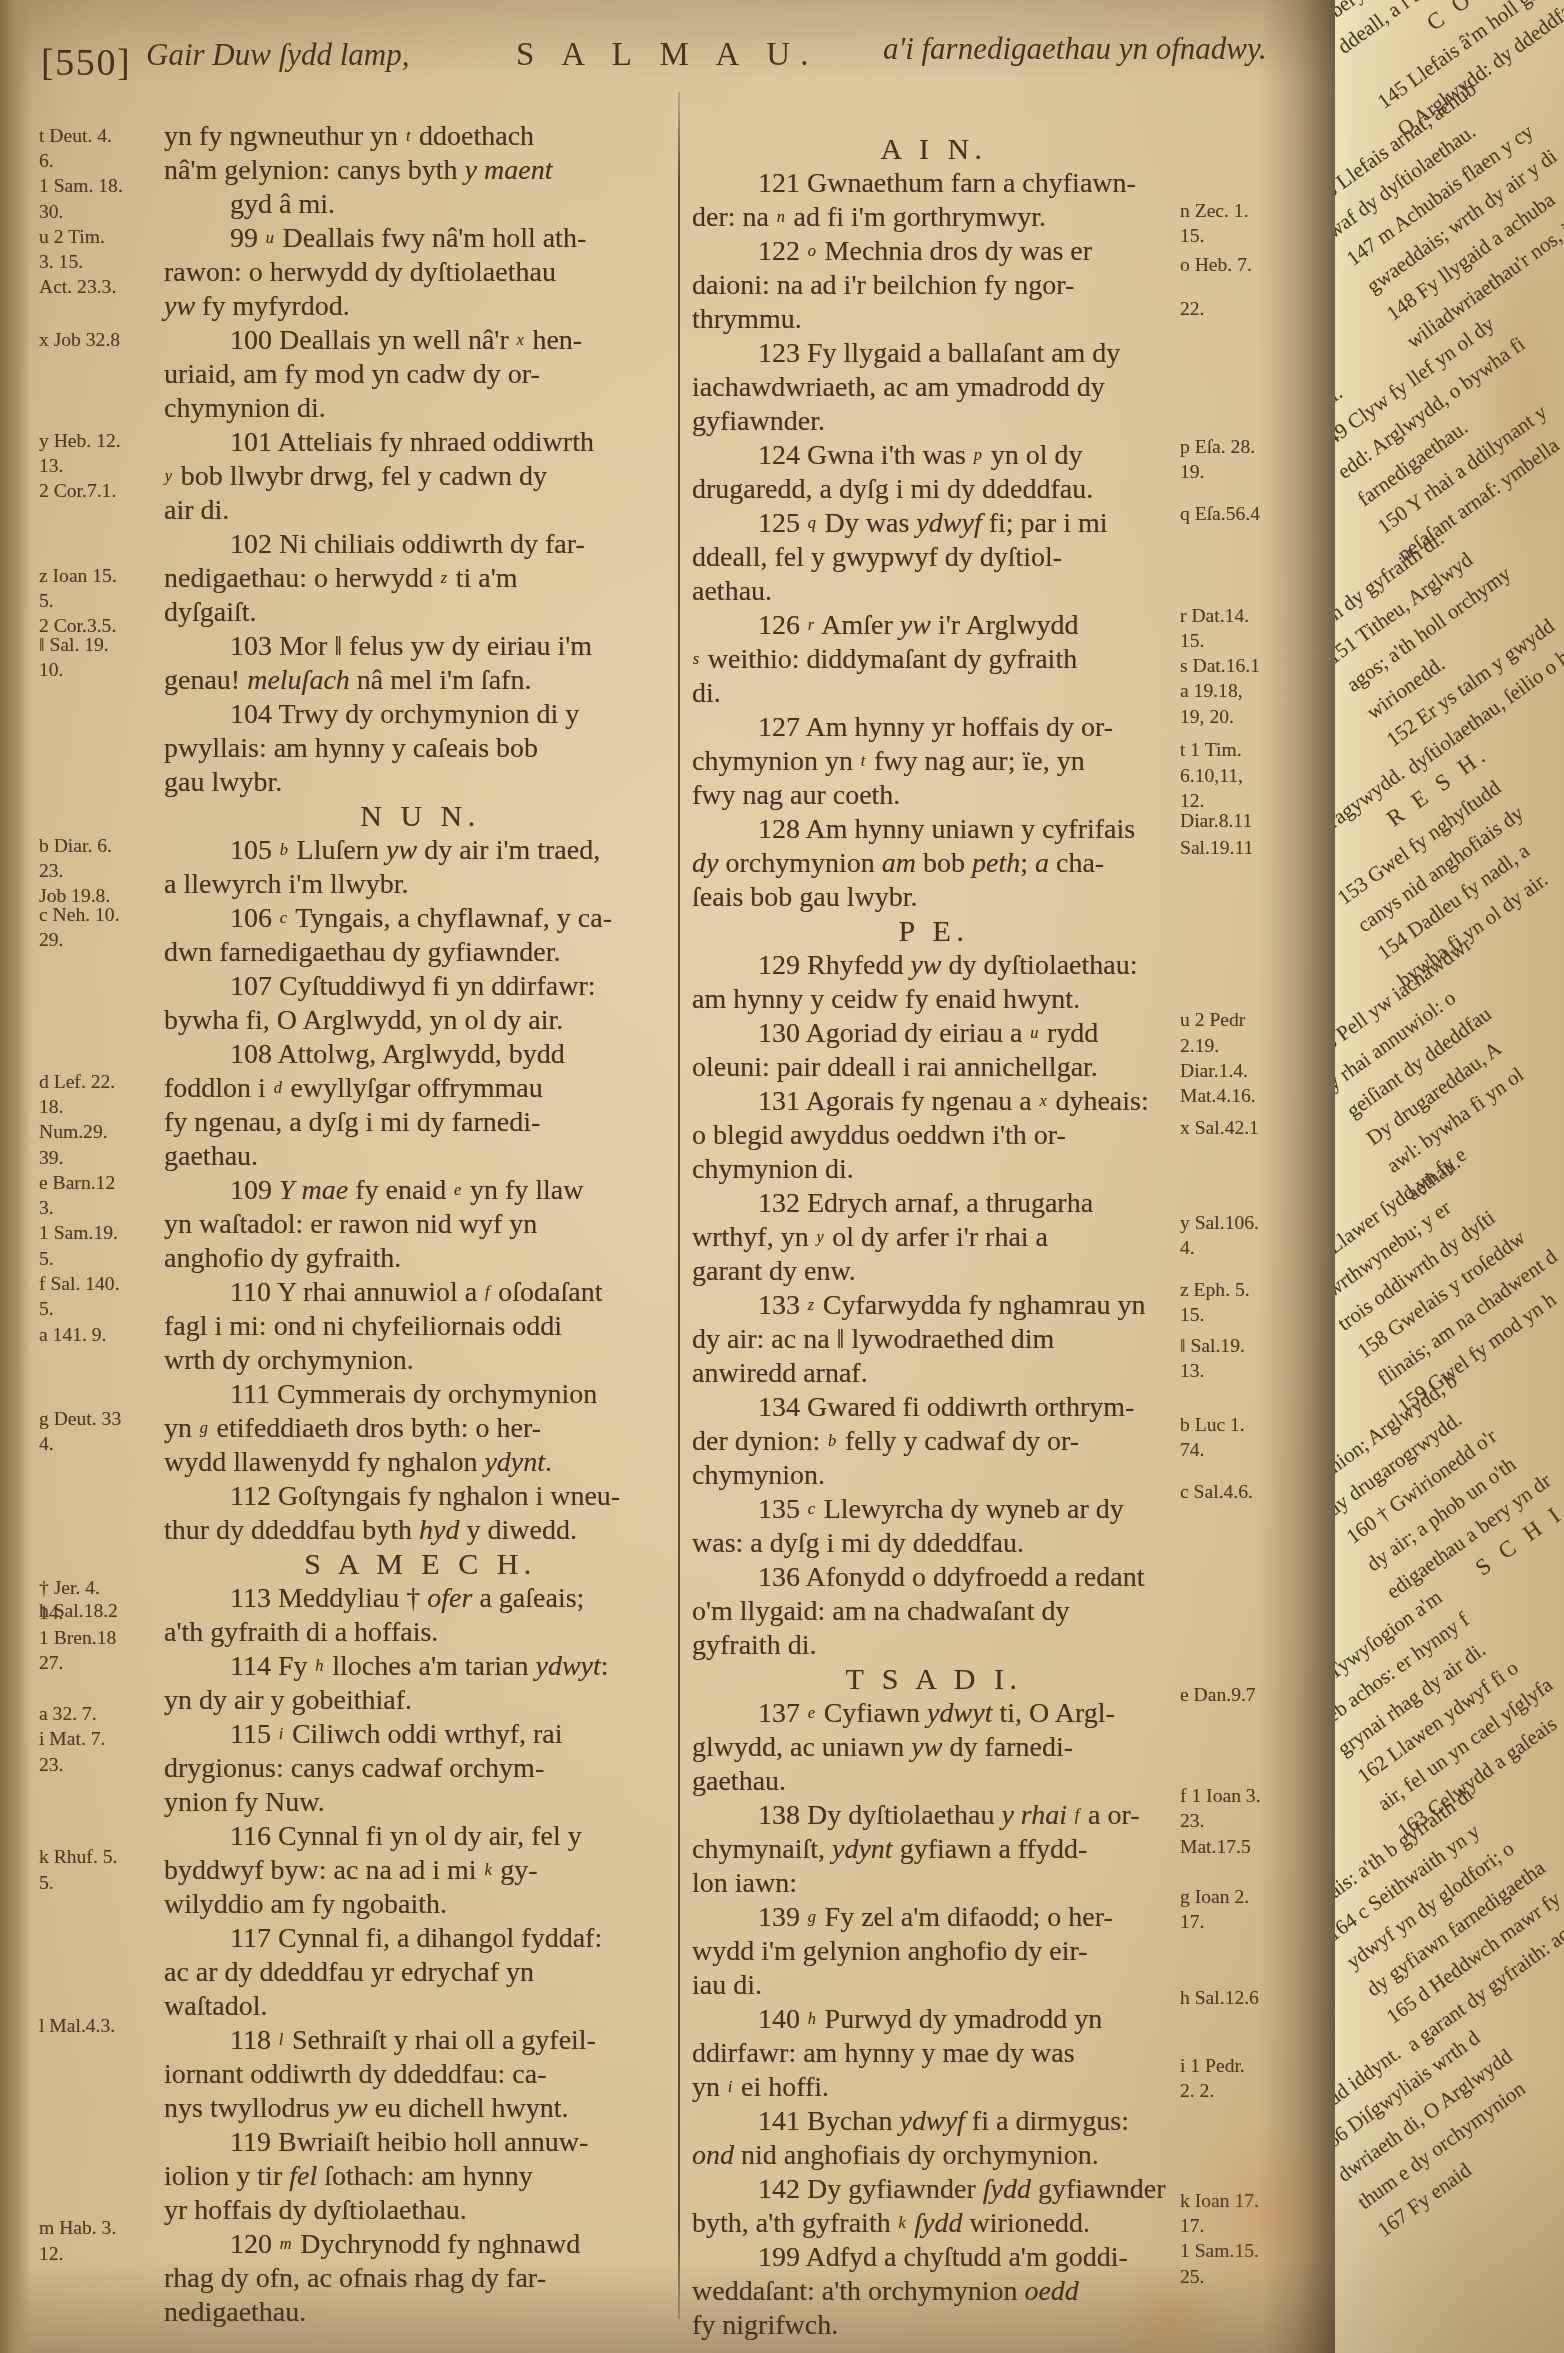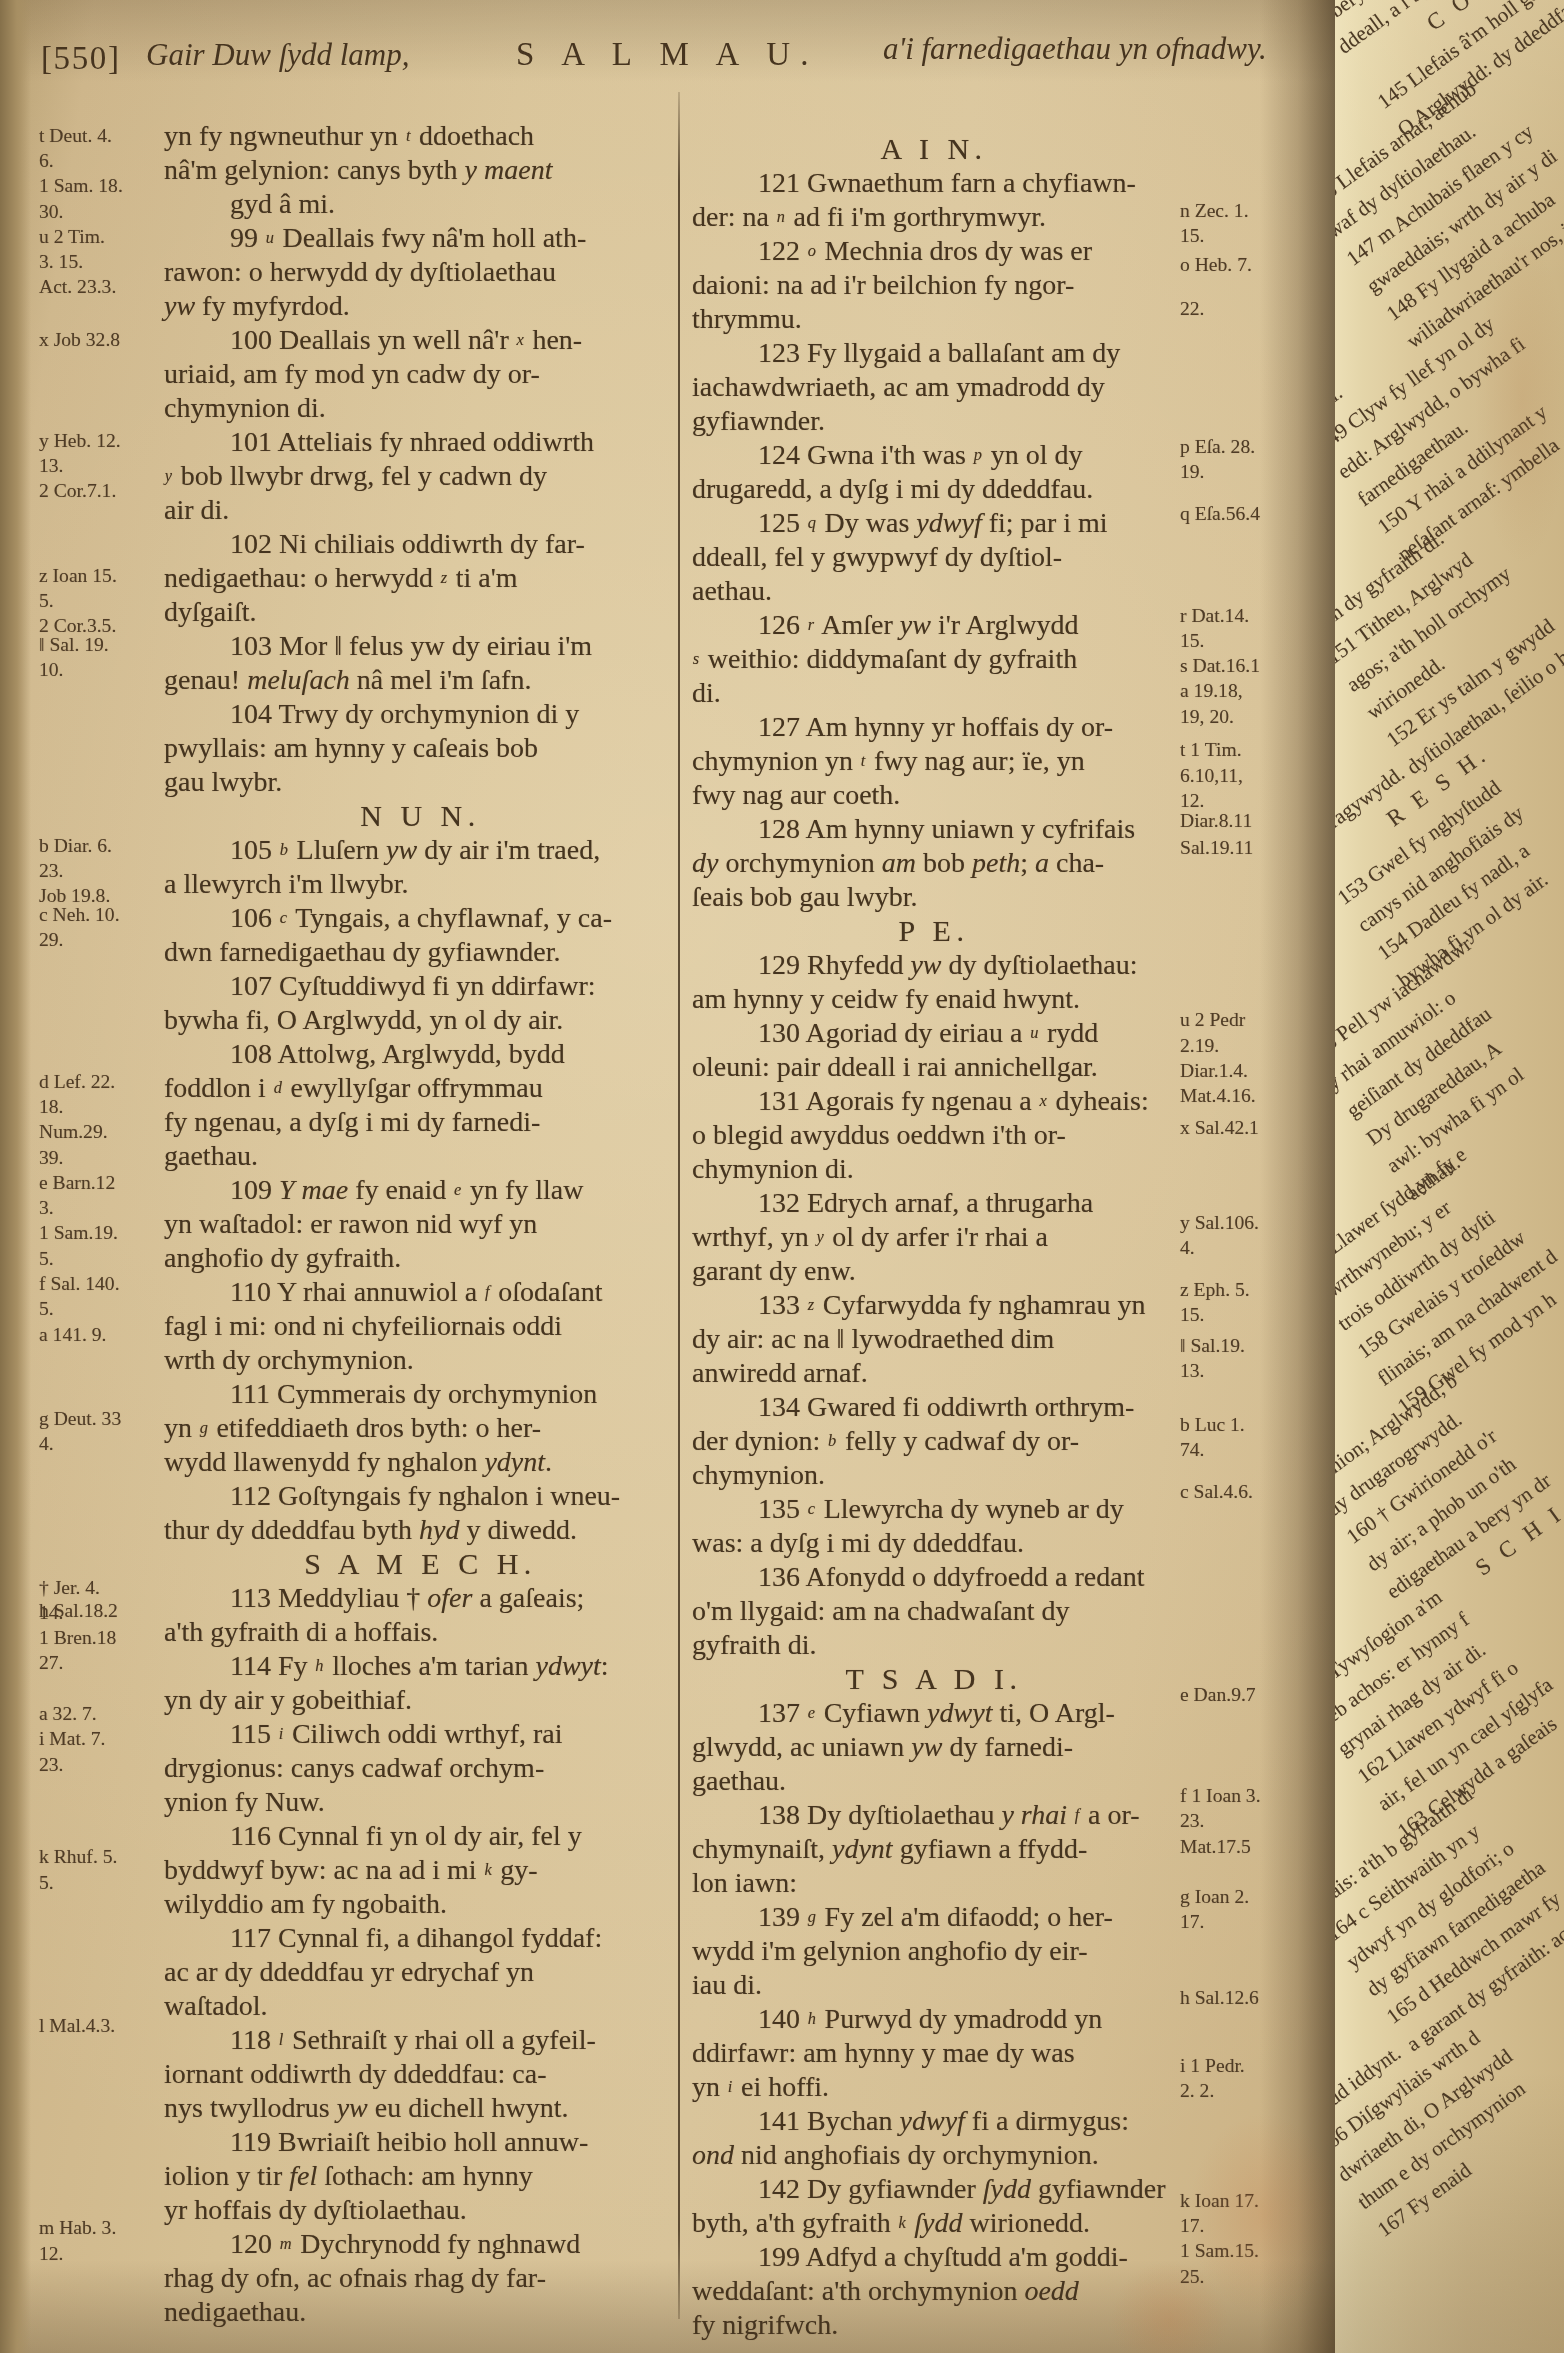--- a/index.html
+++ b/index.html
@@ -10,21 +10,21 @@
   }
   .page{position:absolute;left:0;top:0;width:1565px;height:2354px;
     background:
       radial-gradient(130% 95% at 42% 38%, rgba(255,246,216,0.28), rgba(0,0,0,0) 62%),
       linear-gradient(180deg, rgba(96,74,44,.28) 0, rgba(0,0,0,0) 3.5%, rgba(0,0,0,0) 96%, rgba(86,66,38,.34) 100%),
       linear-gradient(98deg,#b59c6e 0,#cab185 5%,#d5bf93 28%,#d8c399 52%,#d3bc90 72%,#c9b083 88%,#bda371 100%);
   }
   .edge-left{position:absolute;left:0;top:0;bottom:0;width:31px;
     background:linear-gradient(90deg,#85704a,#a78f63 55%,rgba(167,143,99,0));}
   .header{position:absolute;left:0;top:31px;width:1330px;height:55px;color:#46341f;}
-  .pagenum{position:absolute;left:41px;top:9.4px;font-size:33px;letter-spacing:1.6px;text-align:center;}
+  .pagenum{position:absolute;left:41px;top:9.4px;font-size:38px;letter-spacing:1.6px;text-align:center;}
   .run-left{position:absolute;left:146px;top:6.3px;font-style:italic;font-size:31px;}
   .book-title{position:absolute;left:516px;top:4.7px;font-size:33px;letter-spacing:10.2px;}
   .run-right{position:absolute;left:883px;top:0px;font-style:italic;font-size:31px;}
   .colrule{position:absolute;left:678px;top:92px;width:2.3px;height:2227px;
     background:linear-gradient(180deg,rgba(62,46,26,.2),rgba(62,46,26,.8) 4%,rgba(62,46,26,.8) 96%,rgba(62,46,26,.25));}
   .coltext{position:absolute;color:#45341f;font-size:28px;line-height:34px;
     text-shadow:0 0 0.8px rgba(80,58,34,.45);}
   .coltext .line{white-space:nowrap;height:34px;}
   .coltext .ind1{padding-left:66px;}
   .coltext .ind2{text-align:center;letter-spacing:5.5px;font-size:30px;padding-left:0;}

